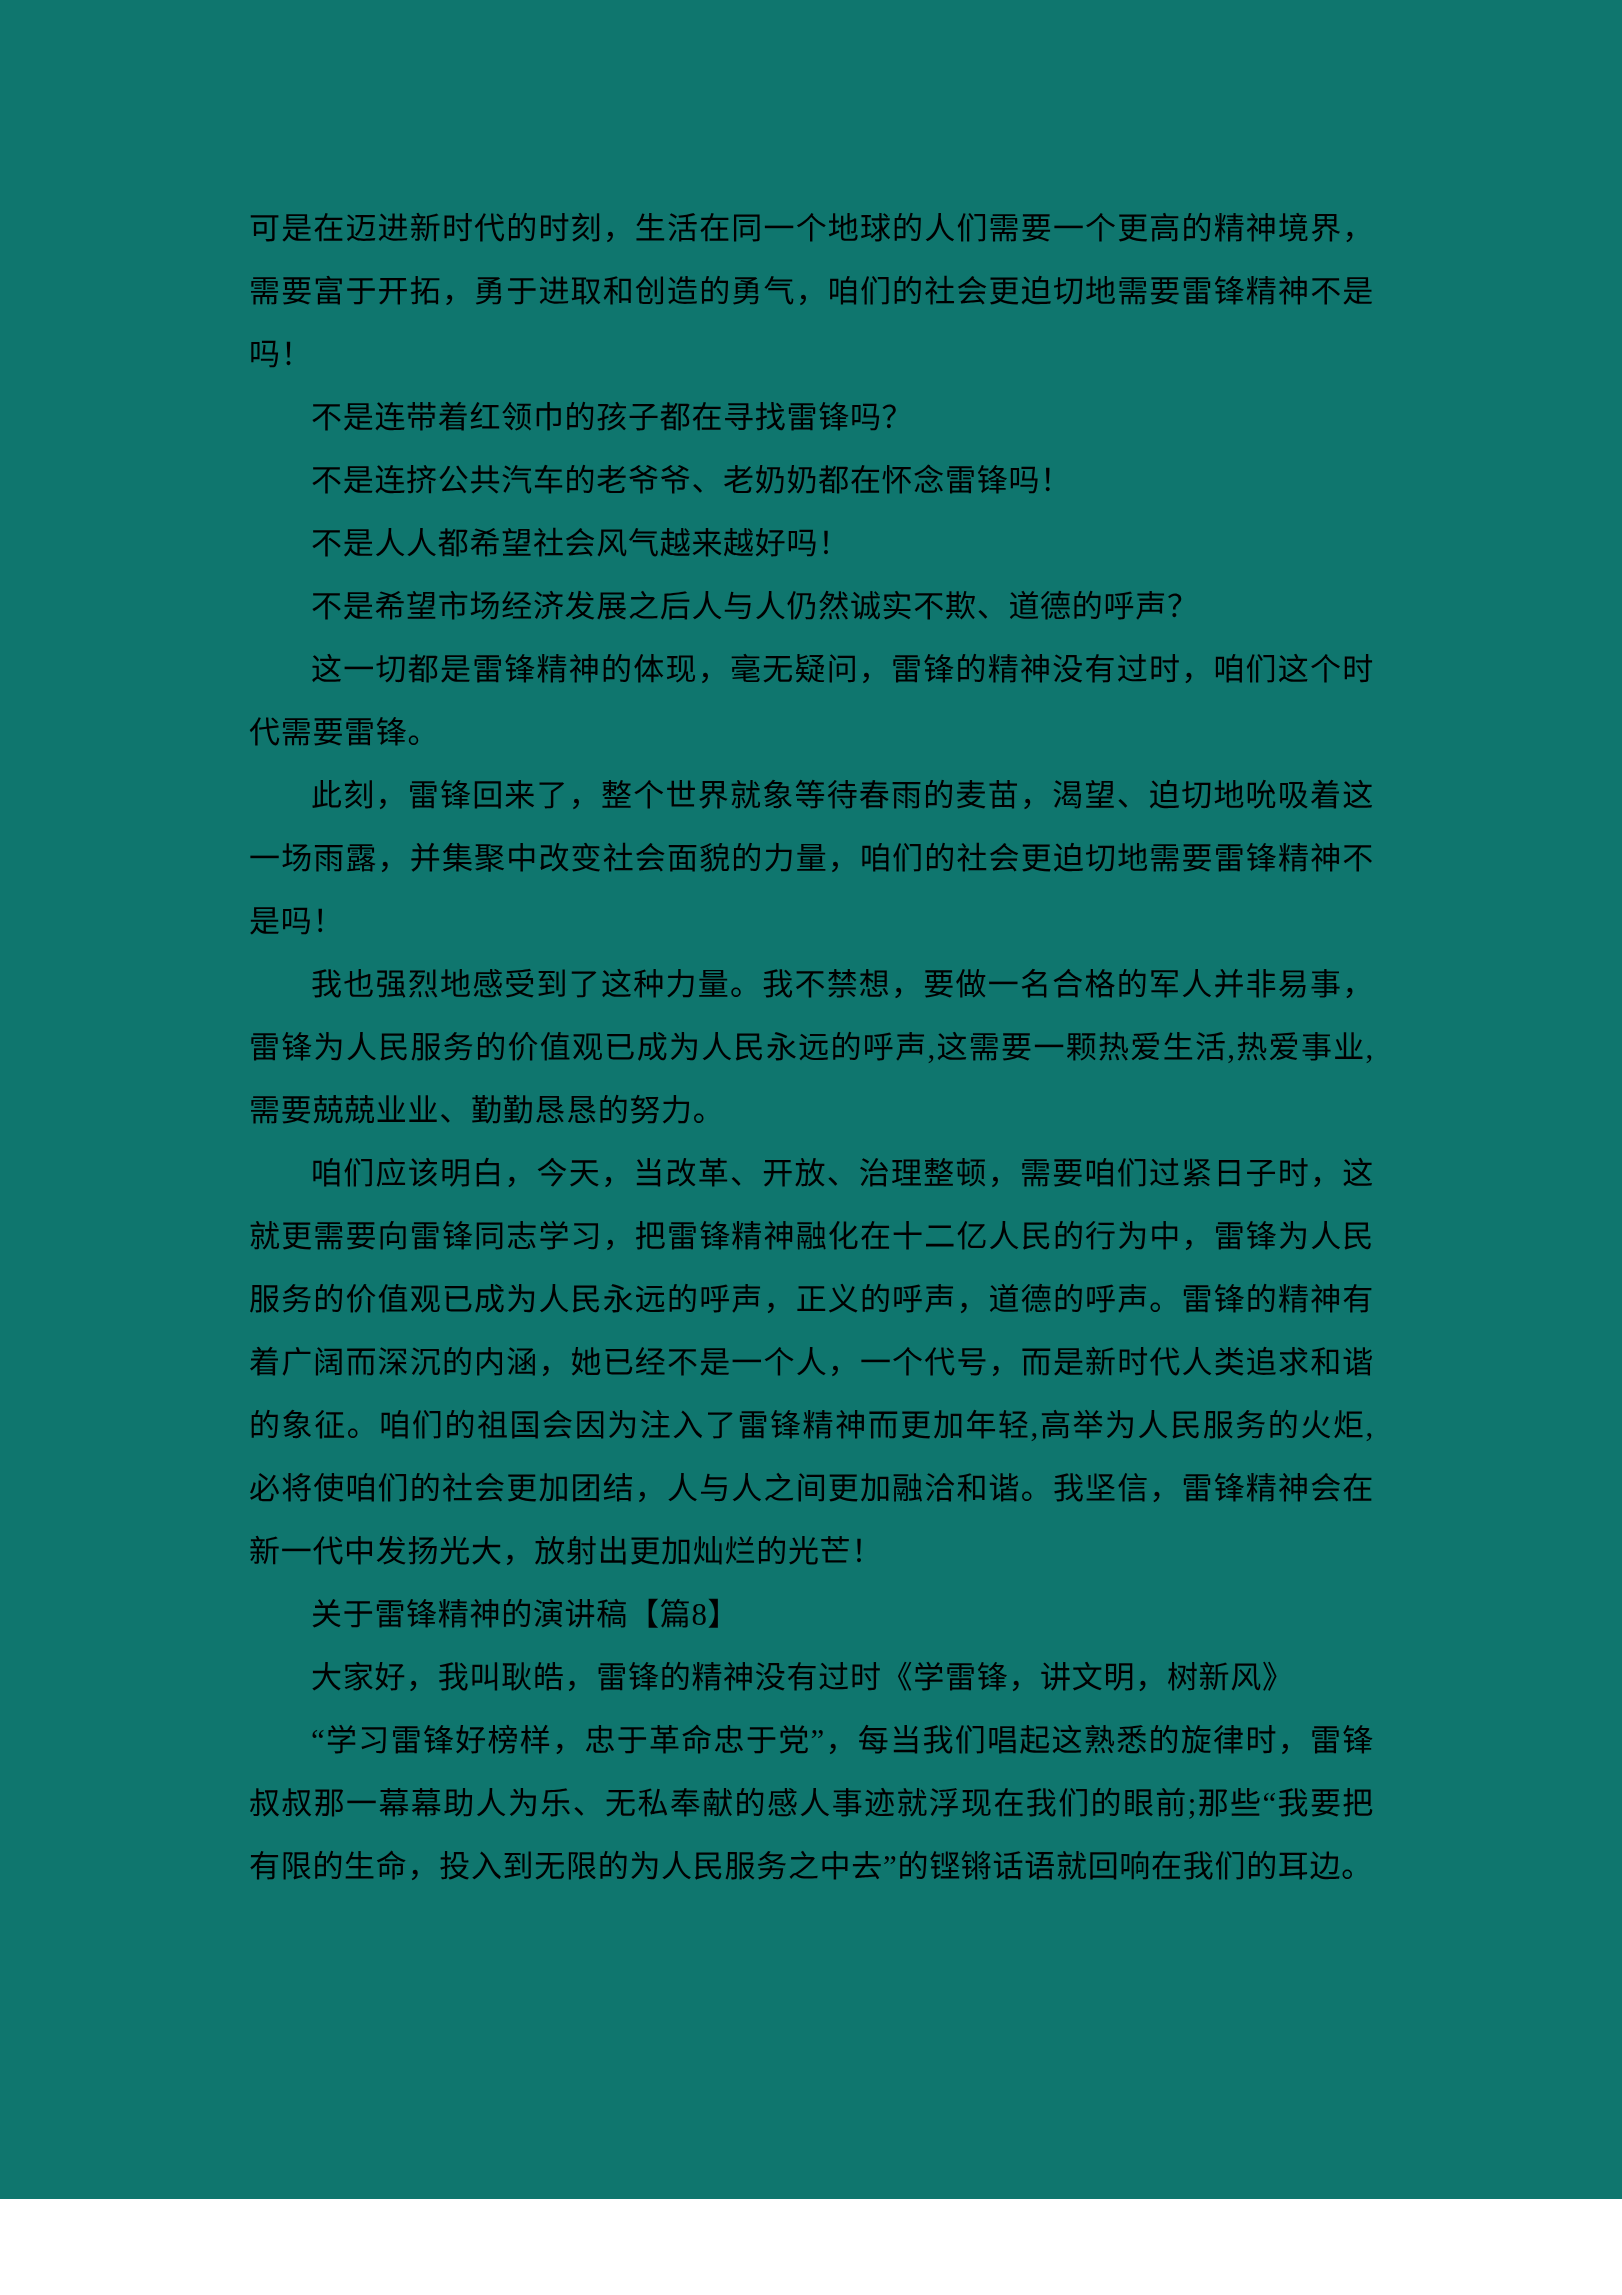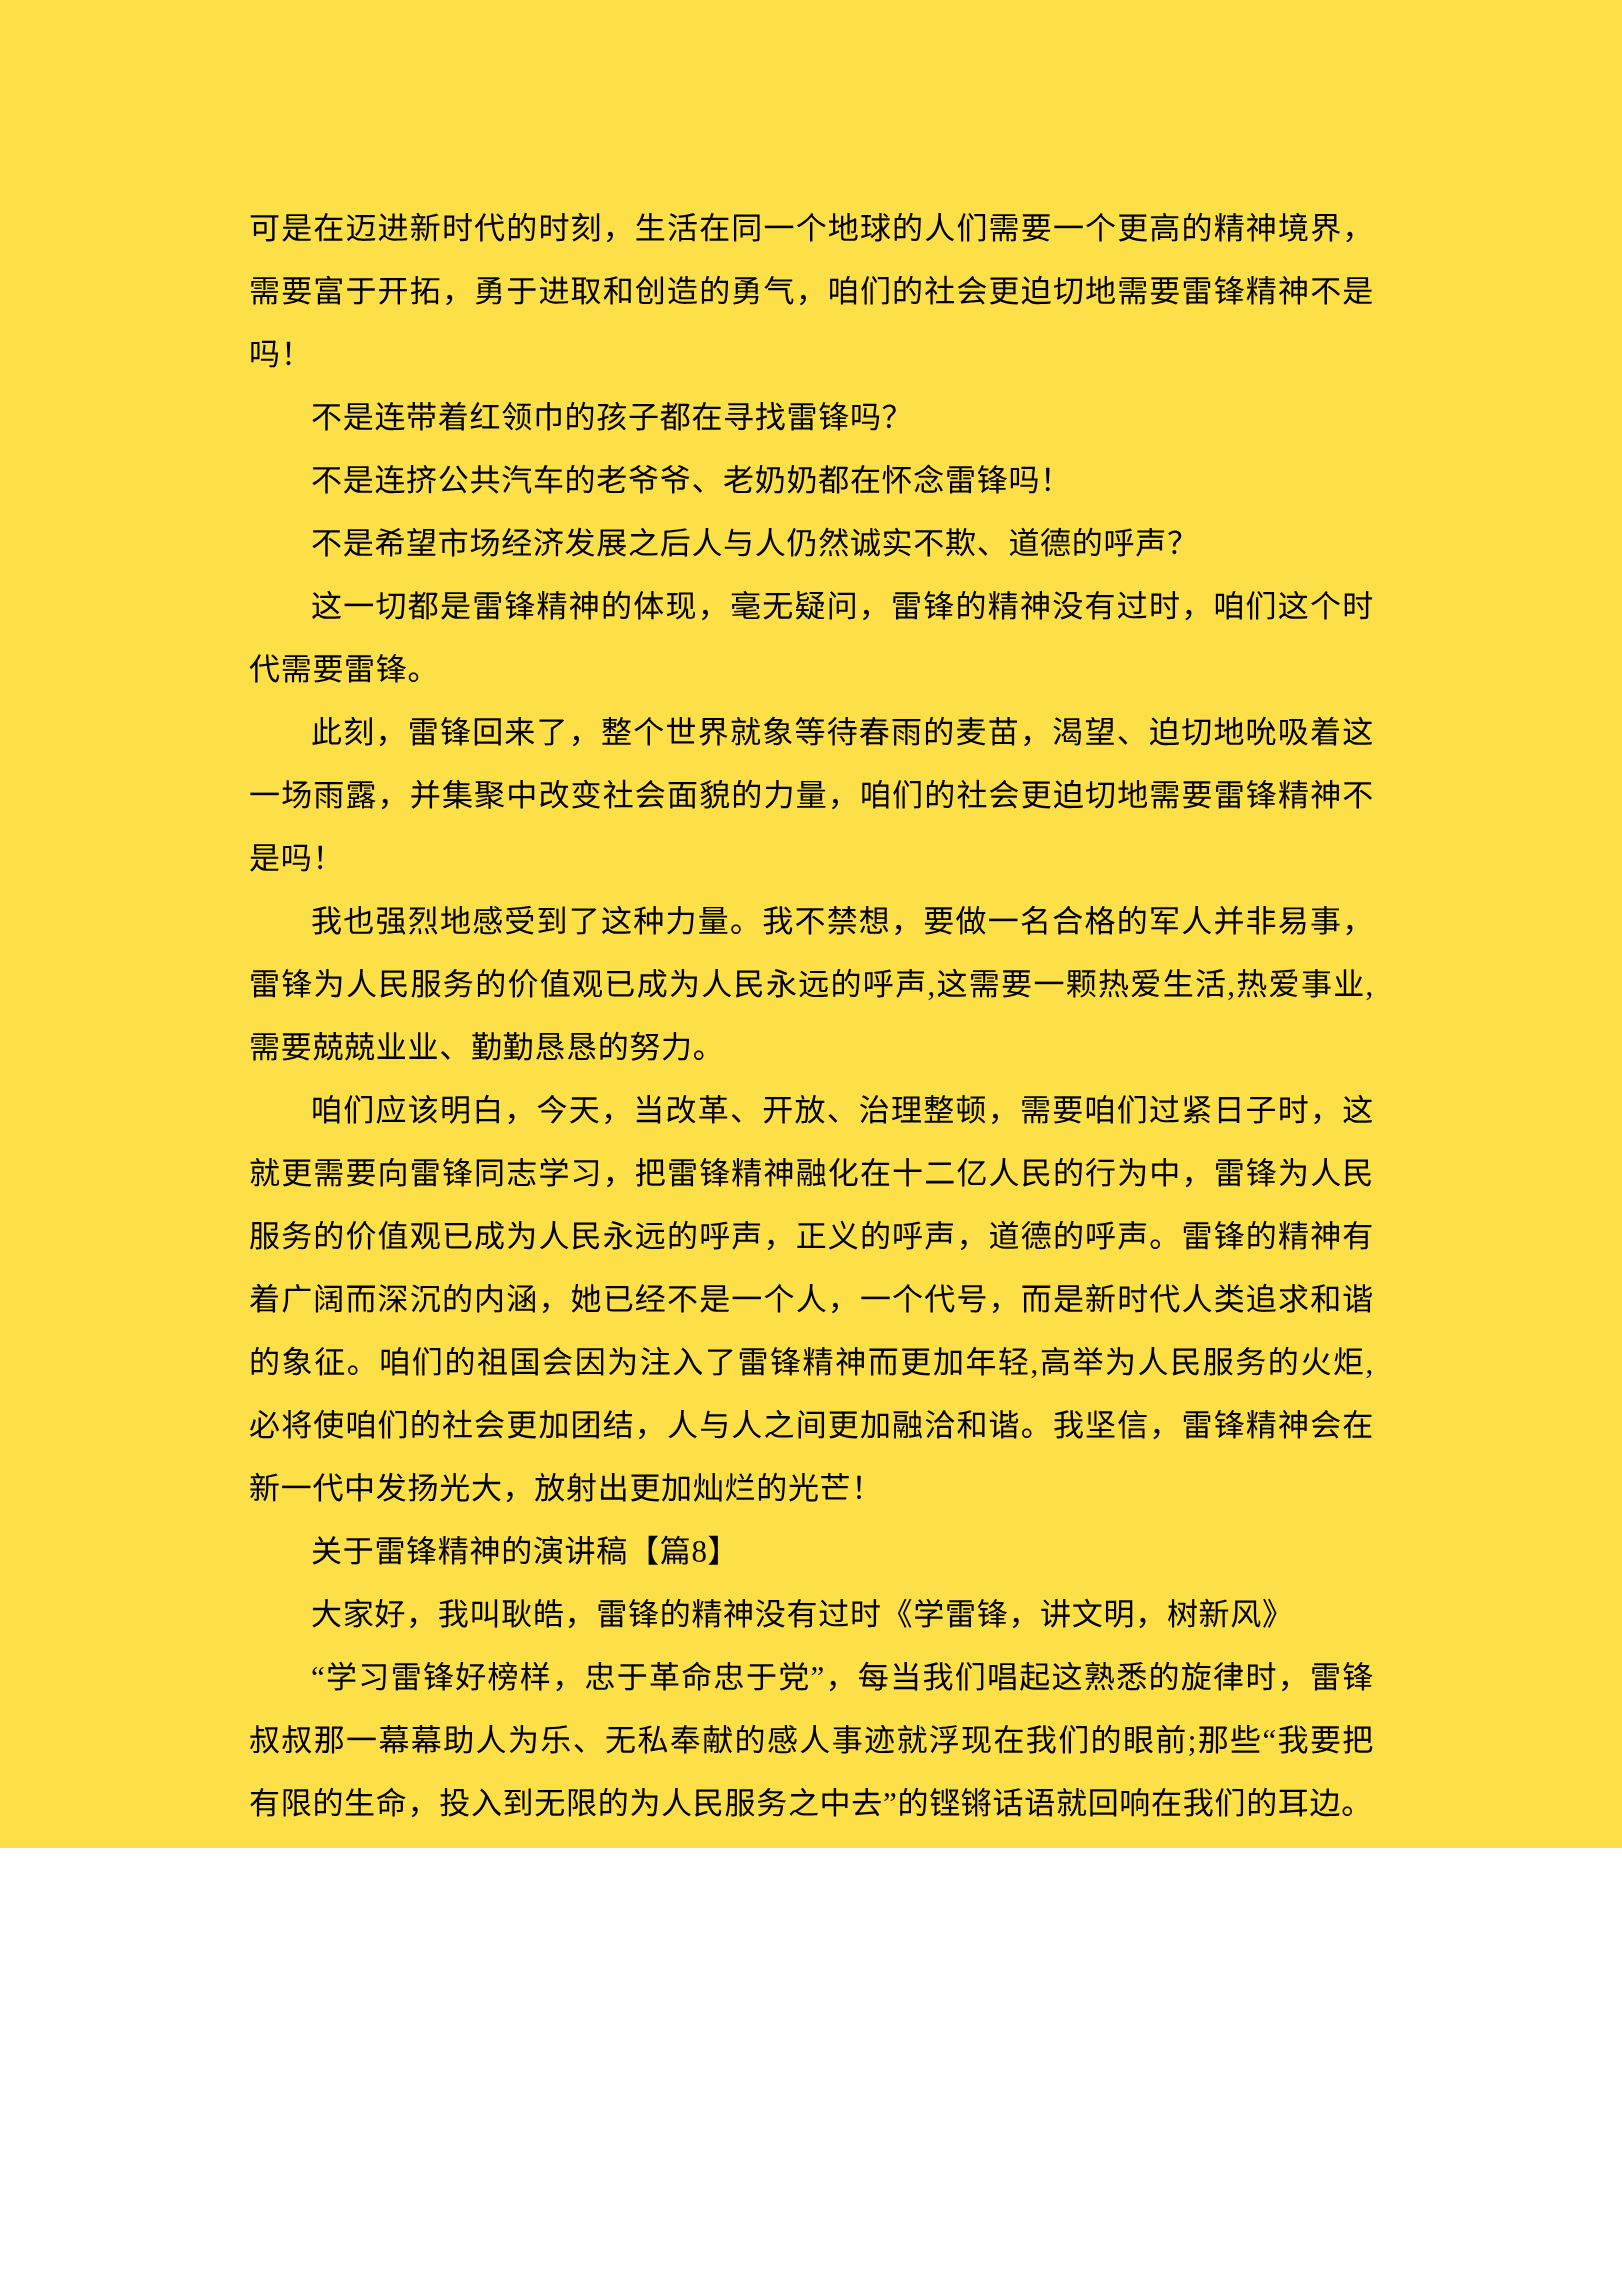--- a/index.html
+++ b/index.html
@@ -8,22 +8,22 @@
   }
   body {
     width: 1623px;
     height: 2295px;
     background: #ffffff;
     font-family: "Liberation Serif", "DejaVu Serif", serif;
   }
   .page {
     position: relative;
     width: 1623px;
-    height: 1848px;
-    background: #fde047;
+    height: 2199px;
+    background: #0f766e;
     overflow: hidden;
   }
   .content {
     box-sizing: border-box;
     padding: 197px 249px 0 249px;
     color: #000000;
     font-size: 31px;
     line-height: 63px;
     letter-spacing: 0.7px;
     text-align: justify;
@@ -37,20 +37,21 @@
   }
 </style>
 </head>
 <body>
 
 <div class="page">
   <div class="content">
     <p>可是在迈进新时代的时刻，生活在同一个地球的人们需要一个更高的精神境界，需要富于开拓，勇于进取和创造的勇气，咱们的社会更迫切地需要雷锋精神不是吗！</p>
     <p class="indent">不是连带着红领巾的孩子都在寻找雷锋吗？</p>
     <p class="indent">不是连挤公共汽车的老爷爷、老奶奶都在怀念雷锋吗！</p>
+    <p class="indent">不是人人都希望社会风气越来越好吗！</p>
     <p class="indent">不是希望市场经济发展之后人与人仍然诚实不欺、道德的呼声？</p>
     <p class="indent">这一切都是雷锋精神的体现，毫无疑问，雷锋的精神没有过时，咱们这个时代需要雷锋。</p>
     <p class="indent">此刻，雷锋回来了，整个世界就象等待春雨的麦苗，渴望、迫切地吮吸着这一场雨露，并集聚中改变社会面貌的力量，咱们的社会更迫切地需要雷锋精神不是吗！</p>
     <p class="indent">我也强烈地感受到了这种力量。我不禁想，要做一名合格的军人并非易事，雷锋为人民服务的价值观已成为人民永远的呼声,这需要一颗热爱生活,热爱事业,需要兢兢业业、勤勤恳恳的努力。</p>
     <p class="indent">咱们应该明白，今天，当改革、开放、治理整顿，需要咱们过紧日子时，这就更需要向雷锋同志学习，把雷锋精神融化在十二亿人民的行为中，雷锋为人民服务的价值观已成为人民永远的呼声，正义的呼声，道德的呼声。雷锋的精神有着广阔而深沉的内涵，她已经不是一个人，一个代号，而是新时代人类追求和谐的象征。咱们的祖国会因为注入了雷锋精神而更加年轻,高举为人民服务的火炬,必将使咱们的社会更加团结，人与人之间更加融洽和谐。我坚信，雷锋精神会在新一代中发扬光大，放射出更加灿烂的光芒！</p>
     <p class="indent">关于雷锋精神的演讲稿【篇8】</p>
     <p class="indent">大家好，我叫耿皓，雷锋的精神没有过时《学雷锋，讲文明，树新风》</p>
     <p class="indent">“学习雷锋好榜样，忠于革命忠于党”，每当我们唱起这熟悉的旋律时，雷锋叔叔那一幕幕助人为乐、无私奉献的感人事迹就浮现在我们的眼前;那些“我要把有限的生命，投入到无限的为人民服务之中去”的铿锵话语就回响在我们的耳边。</p>
   </div>
 </div>

